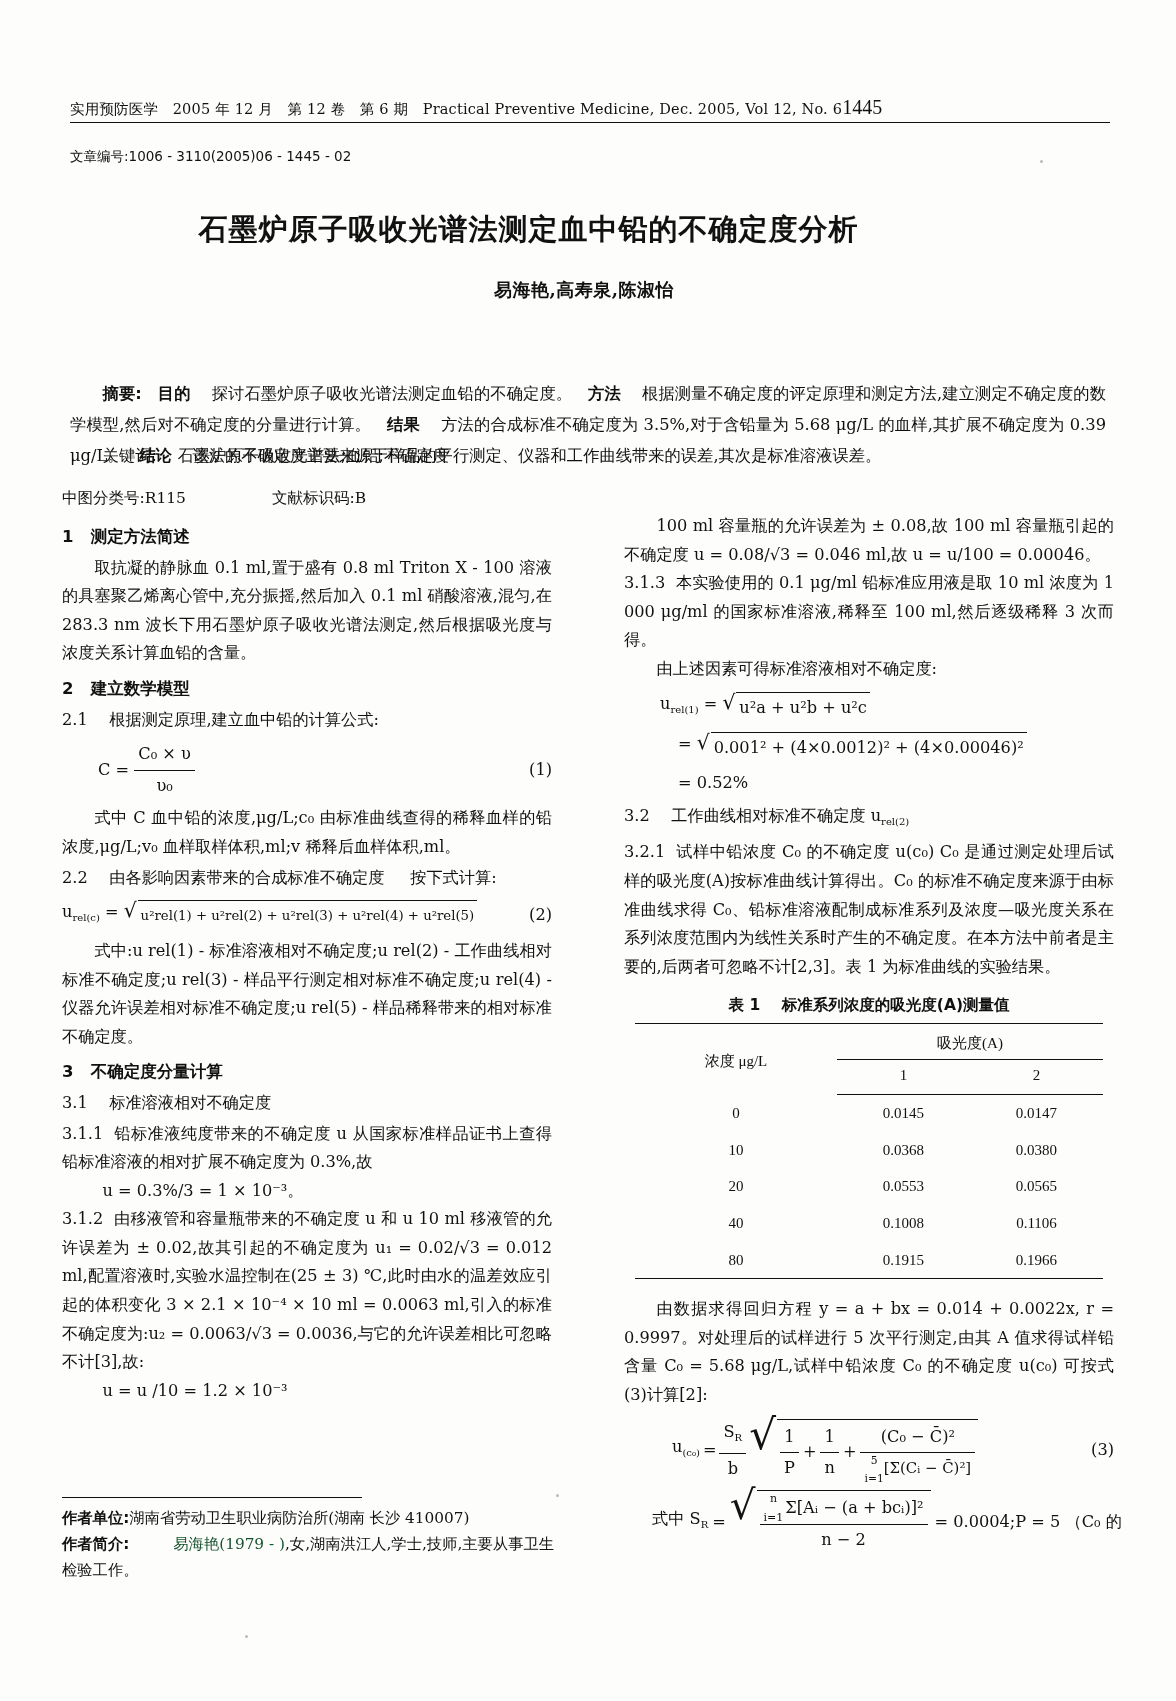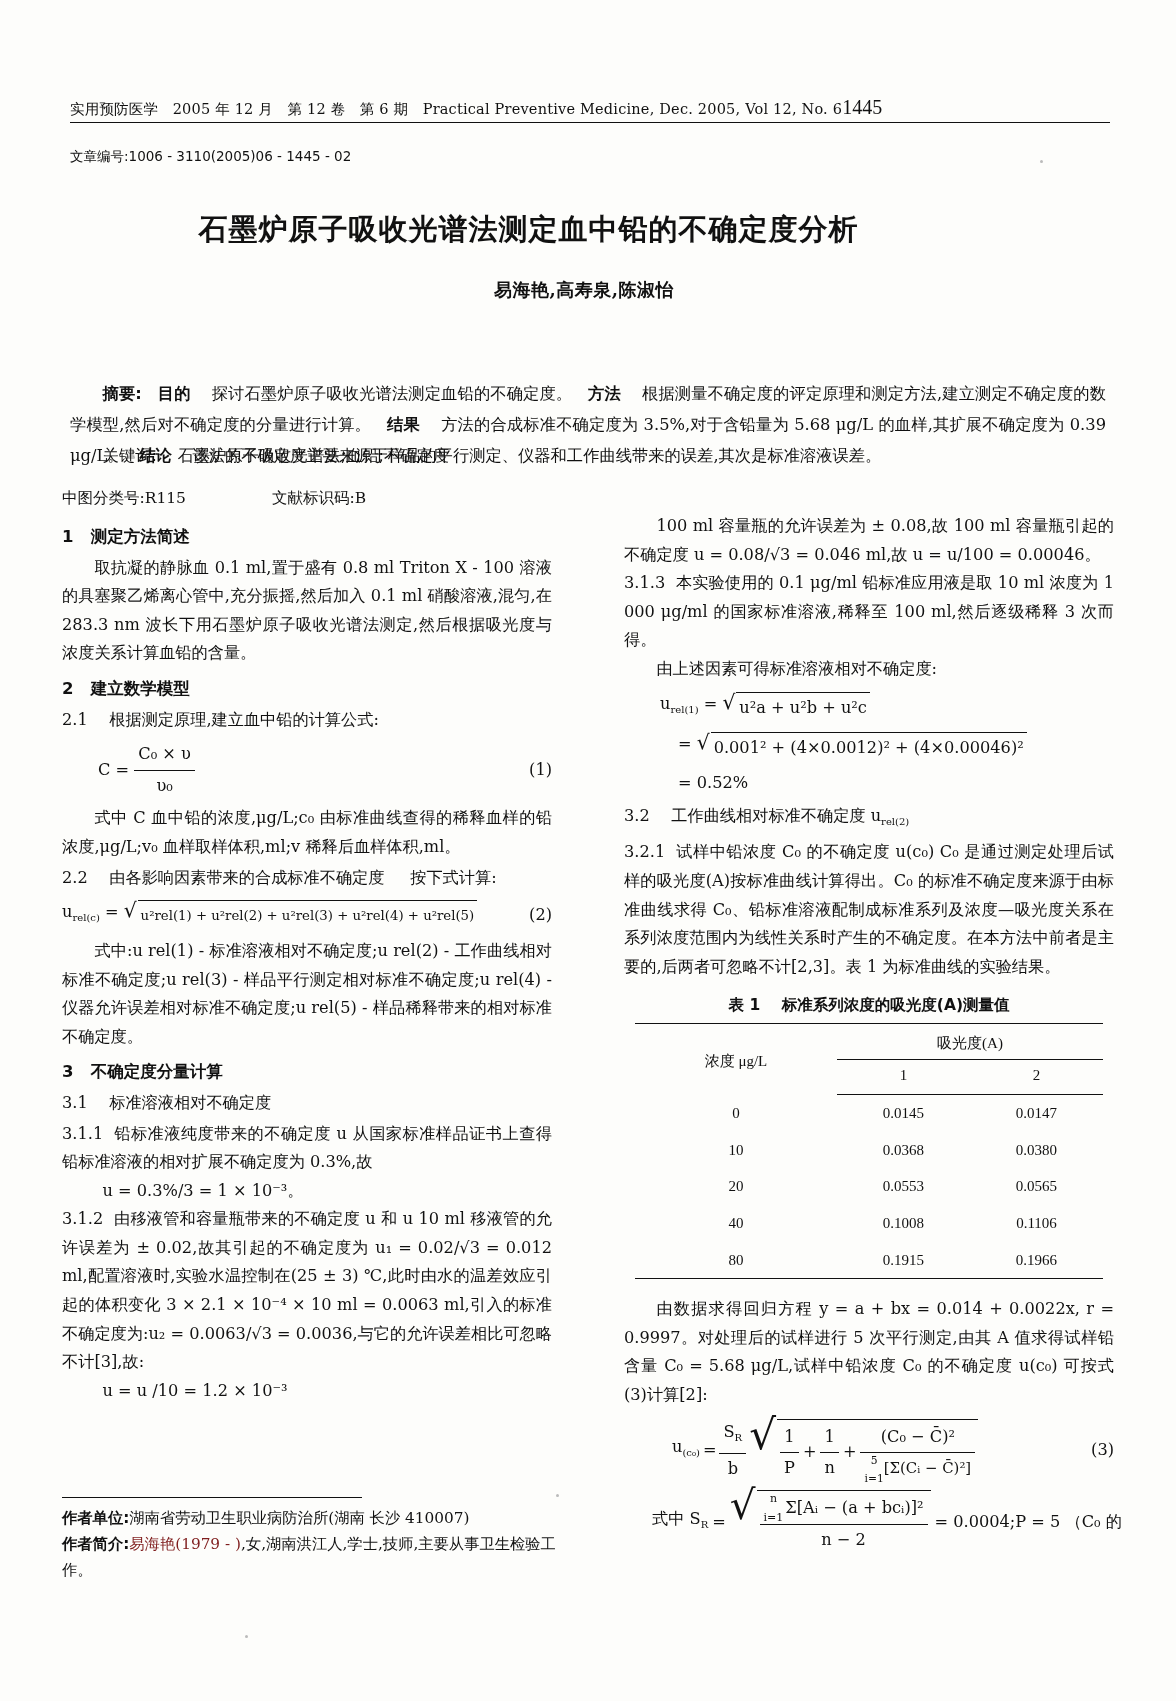--- a/index.html
+++ b/index.html
@@ -108,21 +108,21 @@
   .conc-cell{font-size:15px;}
   
   .fnrule{
     position:absolute;left:62px;top:1497px;width:300px;border-top:1.4px solid #111;
   }
   .footnote{
     position:absolute;left:62px;top:1505px;width:500px;
     font-size:15.3px;line-height:26px;
   }
   .footnote b{font-family:"DejaVu Sans","Liberation Sans",sans-serif;font-weight:bold;text-align:center;}
-  .faded{color:#7f1d1d;}
+  .faded{color:#14532d;margin-left:44px;}
   .speck{position:absolute;background:#bbb;border-radius:50%;}
 </style>
 </head>
 <body>
 
 <div class="page">
 
   <div class="runhead">
     <div class="runhead-left">
       <span class="cn">实用预防医学</span>

